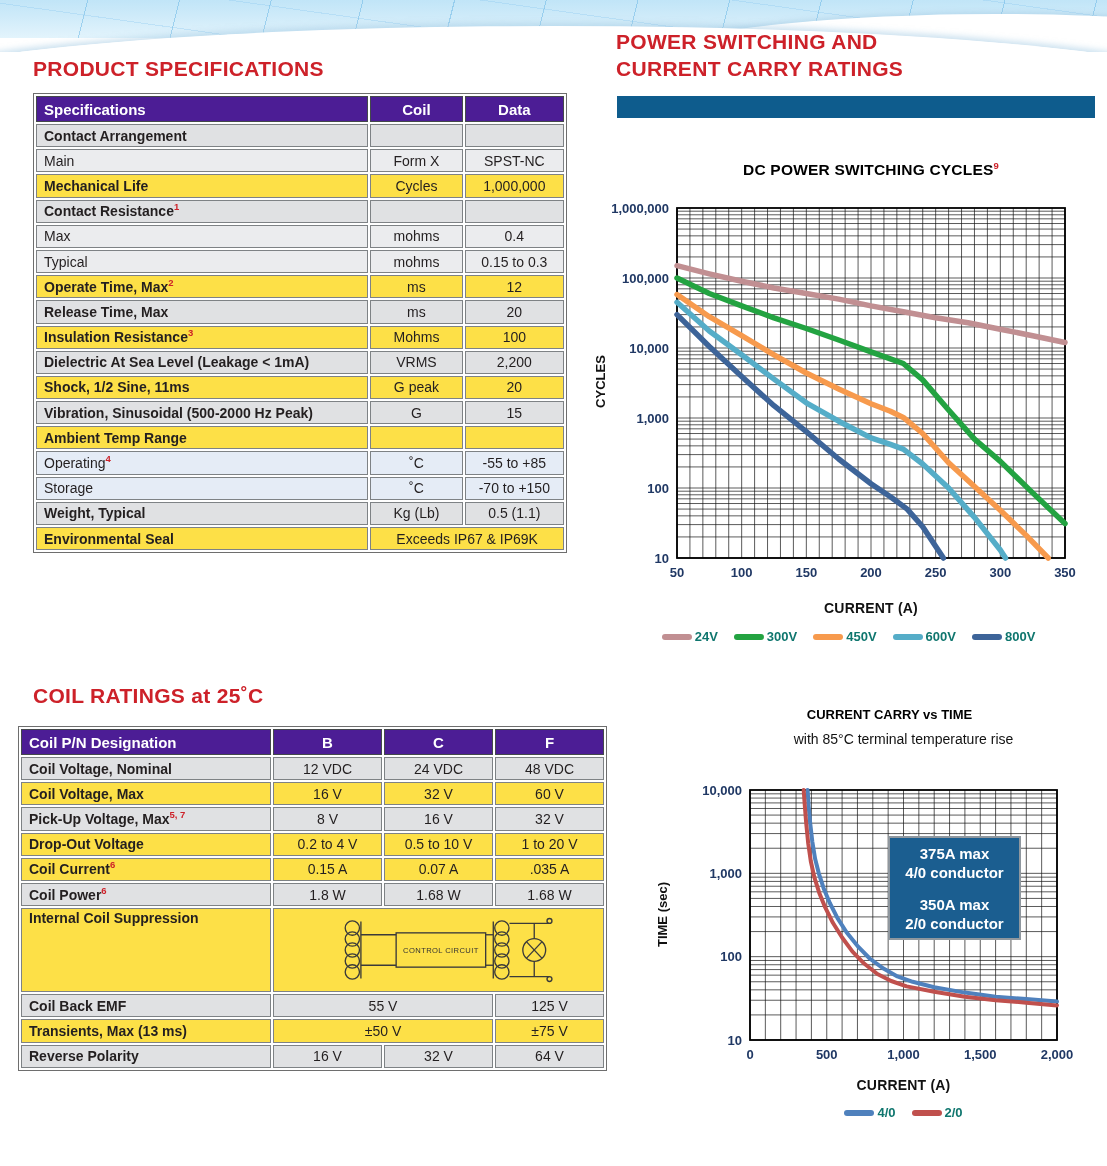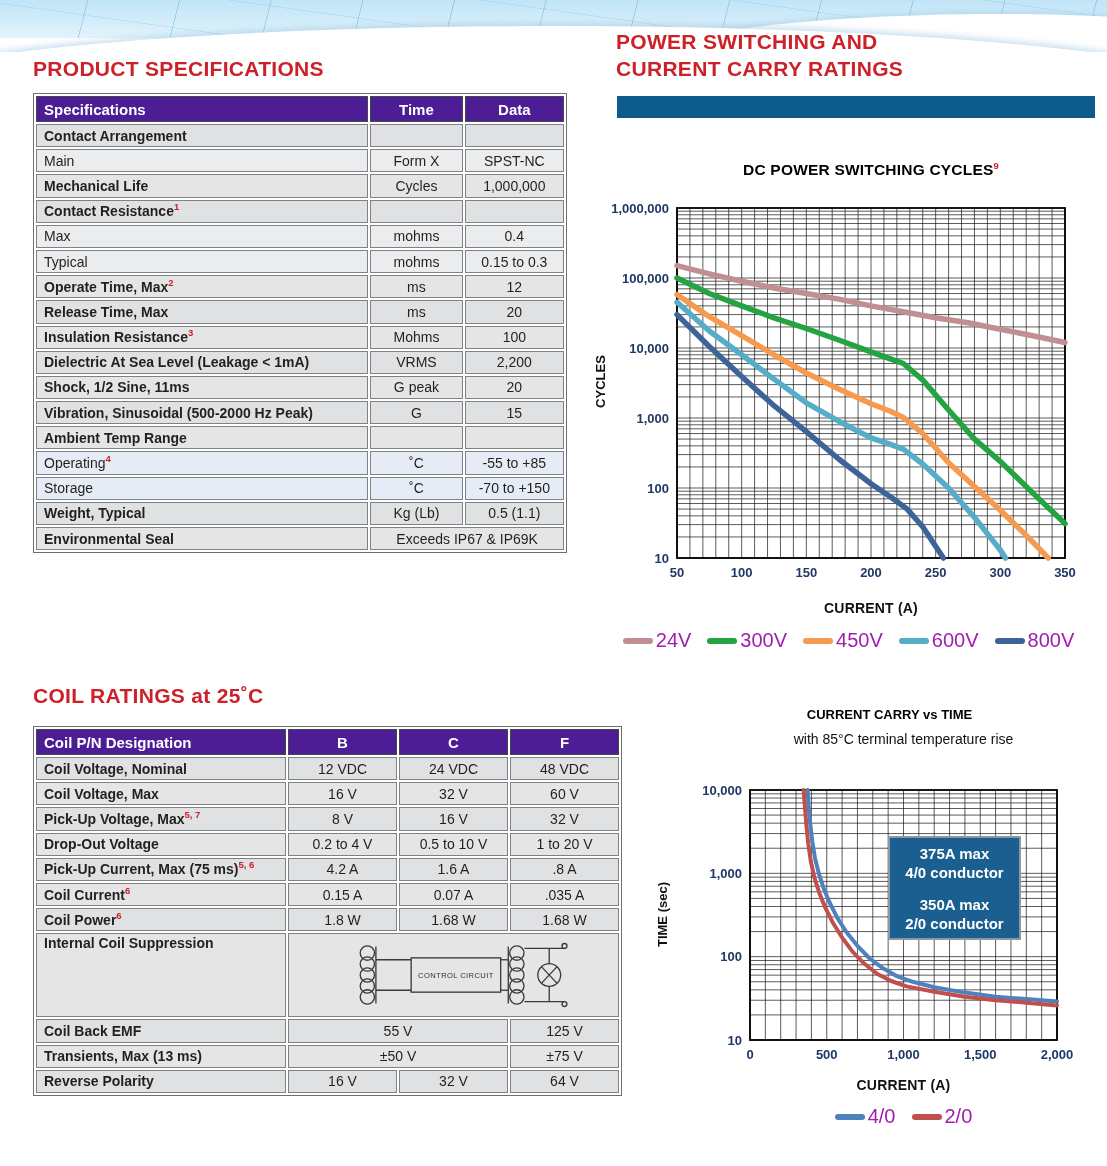--- a/index.html
+++ b/index.html
@@ -29,36 +29,36 @@
   .dt th{background:#4c1d95;color:#fff;font-size:15px;font-weight:bold;padding:2px 7px;
     border:1px solid #44484c;text-align:left;height:20px;overflow:hidden;}
   .dt th.ctr{text-align:center;}
   .dt td{border:1px solid #7e8285;font-size:14px;padding:1px 7px;height:19.2px;overflow:hidden;white-space:nowrap;}
   .dt td.ctr{text-align:center;}
   .dt td.vtop{vertical-align:top;}
   .b{font-weight:bold;}
   .indent{padding-left:17px;}
   .bg-g{background:#e0e1e3;margin-left:20px;}
   .bg-gl{background:#ebecee;}
-  .bg-b{background:#e5e5e5;}
+  .bg-b{background:#fde047;}
   .bg-bl{background:#e5ecf6;}
   sup.fn{color:#cd2129;font-size:9.5px;font-weight:bold;line-height:0;vertical-align:super;}
 
   
   .chart{position:absolute;}
   .ctitle{position:absolute;text-align:center;font-weight:bold;color:#000;}
   .csub{position:absolute;text-align:center;font-size:14px;color:#111;}
   svg text.tick{font-size:13px;font-weight:bold;fill:#203864;}
   .vlab{position:absolute;font-weight:bold;font-size:13px;color:#111;white-space:nowrap;
     text-align:center;transform:rotate(-90deg);}
   .xlab{position:absolute;text-align:center;font-weight:bold;font-size:14px;color:#111;letter-spacing:.2px;}
   .legend{position:absolute;display:flex;justify-content:center;align-items:center;gap:16px;}
   .legend .item{display:flex;align-items:center;gap:3px;}
   .legend .sw{width:30px;height:6px;border-radius:3px;}
-  .legend .lb{font-weight:normal;font-size:20px;color:#a21caf;}
+  .legend .lb{font-weight:bold;font-size:13px;color:#0f766e;}
   .annotation{position:absolute;background:#1b5e90;border:2px solid #8f979e;color:#fff;
     font-weight:bold;font-size:15px;text-align:center;display:flex;flex-direction:column;
     justify-content:center;line-height:19px;}
   .annotation .gap{height:13px;}
 
   .circuit-wrap{display:flex;justify-content:center;align-items:center;height:80px;}
   .circuit-wrap svg text{font-size:8px;letter-spacing:.4px;fill:#333;font-family:"Liberation Sans",sans-serif;}
 </style>
 </head>
 <body>
@@ -76,21 +76,21 @@
 
   <table class="dt" id="specTable" style="left:33px;top:93px;width:534px;">
     <colgroup>
         <col style="width:331px">
         <col style="width:92px">
         <col style="width:99px">
       </colgroup>
     <thead>
         <tr>
           <th>Specifications</th>
-          <th class="ctr">Time</th>
+          <th class="ctr">Coil</th>
           <th class="ctr">Data</th>
         </tr>
       </thead>
       <tbody>
         <tr>
           <td class="bg-g b"><span>Contact Arrangement</span></td>
           <td class="ctr bg-g"></td>
           <td class="ctr bg-g"></td>
         </tr>
         <tr>
@@ -170,21 +170,21 @@
         </tr>
         <tr>
           <td class="bg-b b"><span>Environmental Seal</span></td>
           <td class="ctr bg-b" colspan="2">Exceeds IP67 &amp; IP69K</td>
         </tr>
       </tbody>
   </table>
 
   <h1 class="h-red" style="left:33px;top:682px;">COIL RATINGS at 25˚C</h1>
 
-  <table class="dt" id="coilTable" style="left:33px;top:726px;width:539px;">
+  <table class="dt" id="coilTable" style="left:18px;top:726px;width:539px;">
     <colgroup>
         <col style="width:250px">
         <col style="width:109px">
         <col style="width:109px">
         <col style="width:109px">
       </colgroup>
     <thead>
         <tr>
           <th>Coil P/N Designation</th>
           <th class="ctr">B</th>
@@ -209,26 +209,20 @@
           <td class="bg-g b"><span>Pick-Up Voltage, Max</span><sup class="fn">5, 7</sup></td>
           <td class="ctr bg-g">8 V</td>
           <td class="ctr bg-g">16 V</td>
           <td class="ctr bg-g">32 V</td>
         </tr>
         <tr>
           <td class="bg-b b"><span>Drop-Out Voltage</span></td>
           <td class="ctr bg-b">0.2 to 4 V</td>
           <td class="ctr bg-b">0.5 to 10 V</td>
           <td class="ctr bg-b">1 to 20 V</td>
-        </tr>
-        <tr>
-          <td class="bg-g b"><span>Pick-Up Current, Max (75 ms)</span><sup class="fn">5, 6</sup></td>
-          <td class="ctr bg-g">4.2 A</td>
-          <td class="ctr bg-g">1.6 A</td>
-          <td class="ctr bg-g">.8 A</td>
         </tr>
         <tr>
           <td class="bg-b b"><span>Coil Current</span><sup class="fn">6</sup></td>
           <td class="ctr bg-b">0.15 A</td>
           <td class="ctr bg-b">0.07 A</td>
           <td class="ctr bg-b">.035 A</td>
         </tr>
         <tr>
           <td class="bg-g b"><span>Coil Power</span><sup class="fn">6</sup></td>
           <td class="ctr bg-g">1.8 W</td>

